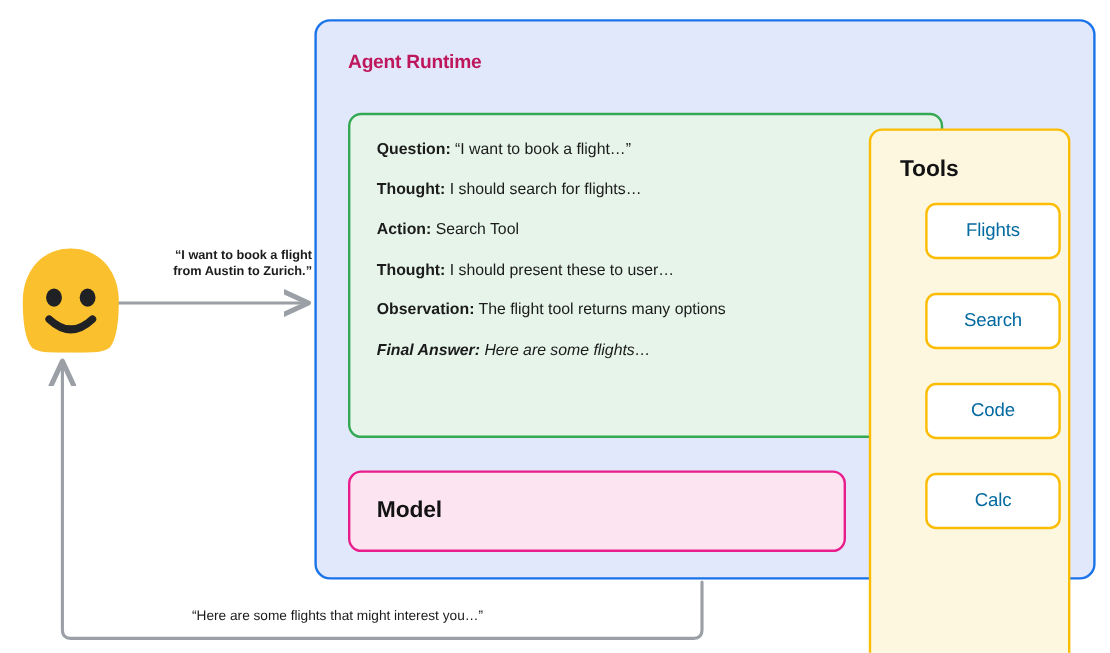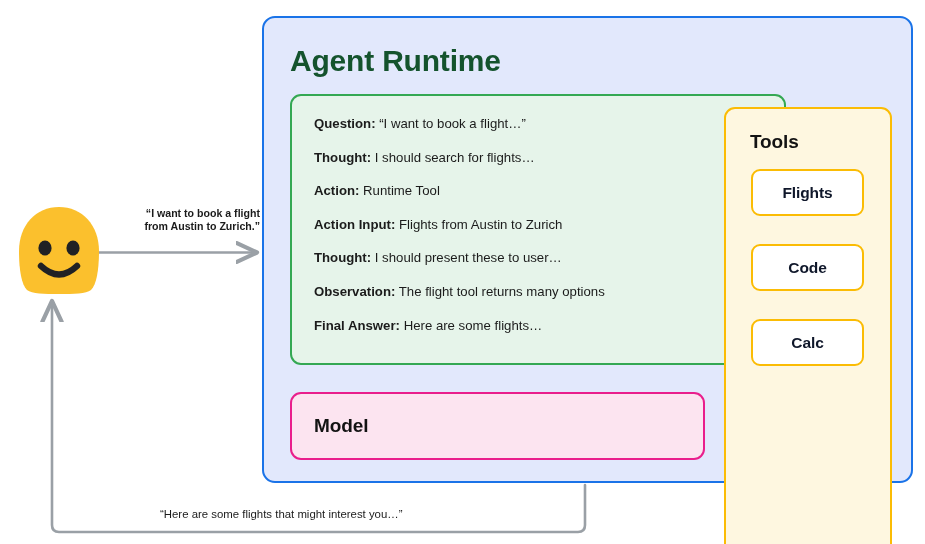--- a/index.html
+++ b/index.html
@@ -15,38 +15,38 @@
   
   #agent-runtime{
     position:absolute;left:262px;top:16px;width:651px;height:467px;
     box-sizing:border-box;
     background:#e2e8fc;
     border:2.5px solid #1a73e8;
     border-radius:13px;
   }
   #agent-runtime-title{
     position:absolute;left:26px;top:26px;
-    font-size:30px;font-weight:700;color:#14532d;
+    font-size:16px;font-weight:700;color:#be185d;
     letter-spacing:-0.2px;white-space:nowrap;
   }
 
   
   #trace-box{
     position:absolute;left:26px;top:76px;width:496px;height:271px;
     box-sizing:border-box;
     background:#e6f4ea;
     border:2.5px solid #34a853;
     border-radius:11px;
     padding:20px 0 0 22px;
   }
   .trace-line{
     font-size:13.2px;color:#1b1b1b;line-height:15px;
     margin-bottom:18.6px;white-space:nowrap;
   }
-  .trace-line:last-child{margin-bottom:0;}
+  .trace-line:last-child{margin-bottom:0;font-style:italic;}
   .trace-label{font-weight:700;}
   .trace-text{font-weight:400;}
 
   
   #model-box{
     position:absolute;left:26px;top:374px;width:415px;height:68px;
     box-sizing:border-box;
     background:#fce4f0;
     border:2.5px solid #e91e8c;
     border-radius:11px;
@@ -73,22 +73,23 @@
   }
   .tool-list{position:absolute;left:25px;top:60px;}
   .tool-button{
     width:113px;height:47px;
     box-sizing:border-box;
     background:#ffffff;
     border:2.5px solid #fbbc04;
     border-radius:9px;
     display:flex;align-items:center;justify-content:center;
     margin-bottom:28px;
-    font-size:15.5px;font-weight:700;color:#0f172a;
+    font-size:15.5px;font-weight:400;color:#0369a1;
     letter-spacing:-0.1px;
+    margin-left:20px;
   }
   .tool-button:last-child{margin-bottom:0;}
 
   
   #user-avatar{
     position:absolute;left:17px;top:206px;width:84px;height:88px;
   }
 
   
   #request-label{
@@ -145,43 +146,41 @@
     <div id="agent-runtime-title">Agent Runtime</div>
 
     <div id="trace-box">
       <div class="trace-line">
         <span class="trace-label">Question:</span><span class="trace-text"> “I want to book a flight…”</span>
       </div>
       <div class="trace-line">
         <span class="trace-label">Thought:</span><span class="trace-text"> I should search for flights…</span>
       </div>
       <div class="trace-line">
-        <span class="trace-label">Action:</span><span class="trace-text"> Runtime Tool</span>
-      </div>
-      <div class="trace-line">
-        <span class="trace-label">Action Input:</span><span class="trace-text"> Flights from Austin to Zurich</span>
+        <span class="trace-label">Action:</span><span class="trace-text"> Search Tool</span>
       </div>
       <div class="trace-line">
         <span class="trace-label">Thought:</span><span class="trace-text"> I should present these to user…</span>
       </div>
       <div class="trace-line">
         <span class="trace-label">Observation:</span><span class="trace-text"> The flight tool returns many options</span>
       </div>
       <div class="trace-line">
         <span class="trace-label">Final Answer:</span><span class="trace-text"> Here are some flights…</span>
       </div>
     </div>
 
     <div id="model-box">
       <div id="model-title">Model</div>
     </div>
 
     <div id="tools-panel">
       <div id="tools-title">Tools</div>
       <div class="tool-list">
         <div class="tool-button">Flights</div>
+        <div class="tool-button">Search</div>
         <div class="tool-button">Code</div>
         <div class="tool-button">Calc</div>
       </div>
     </div>
 
   </div>
 </div>
 
 </body></html>

